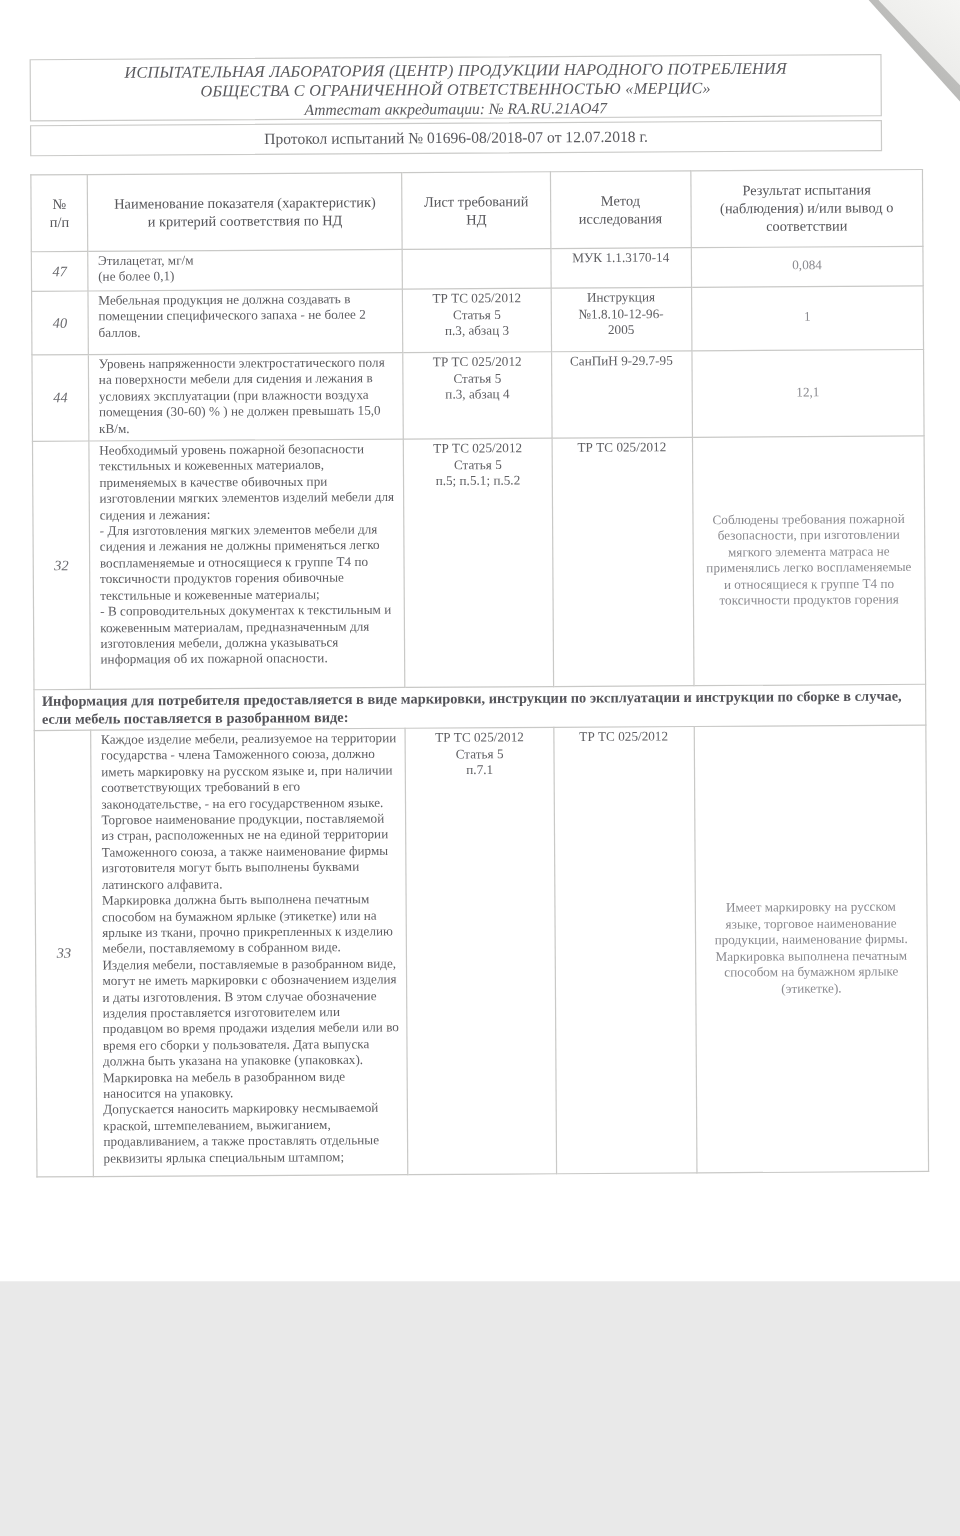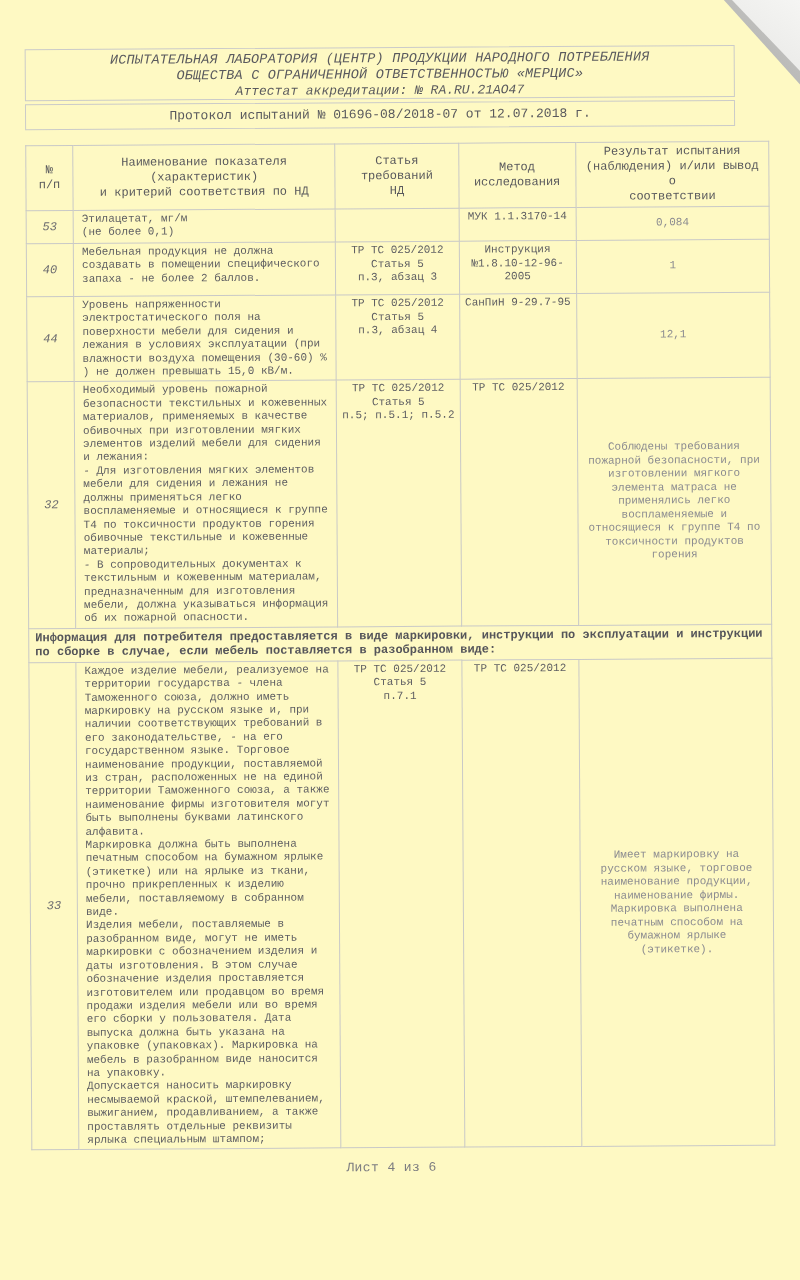--- a/index.html
+++ b/index.html
@@ -1,19 +1,19 @@
 <!DOCTYPE html>
 <html><head>
 <meta charset="utf-8">
 <style>
   html,body{margin:0;padding:0;}
   body{background:#e9e9e9;}
   .page{
-    position:relative;width:800px;height:1280px;background:#fef9c3;
-    overflow:hidden;font-family:Liberation Mono, monospace;color:#5e5e62;
+    position:relative;width:800px;height:1068px;background:#ffffff;
+    overflow:hidden;font-family:Liberation Serif, serif;color:#5e5e62;
   }
   .tilt{position:absolute;inset:0;transform:rotate(-0.35deg);transform-origin:400px 600px;}
 
   
   .hbox{position:absolute;left:28px;width:710px;border:1px solid #cbcbc9;
         text-align:center;box-sizing:border-box;}
   .hbox-lab{top:47px;height:52px;padding-top:3px;font-style:italic;color:#5a5a5e;}
   .hbox-lab .l1{font-size:13.5px;line-height:16px;letter-spacing:.2px;}
   .hbox-lab .l2{font-size:13.5px;line-height:16px;letter-spacing:.2px;}
   .hbox-lab .l3{font-size:13px;line-height:16px;}
@@ -80,30 +80,30 @@
           <col style="width:123px">
         <col style="width:117px">
           <col style="width:193px">
       </colgroup>
       <tbody>
           <tr class="r-hdr">
         <th>№
 п/п</th>
         <th>Наименование показателя (характеристик)
 и критерий соответствия по НД</th>
-        <th>Статья требований
+        <th>Лист требований
 НД</th>
         <th>Метод
 исследования</th>
         <th>Результат испытания
 (наблюдения) и/или вывод о
 соответствии</th>
       </tr>
       <tr class="r-29">
-        <td class="c-num">53</td>
+        <td class="c-num">47</td>
         <td class="c-name">Этилацетат, мг/м
 (не более 0,1)</td>
         <td class="c-clause"></td>
         <td class="c-method">МУК 1.1.3170-14</td>
         <td class="c-result">0,084</td>
       </tr>
       <tr class="r-30">
         <td class="c-num">40</td>
         <td class="c-name">Мебельная продукция не должна создавать в помещении специфического запаха - не более 2 баллов.</td>
         <td class="c-clause">ТР ТС 025/2012

